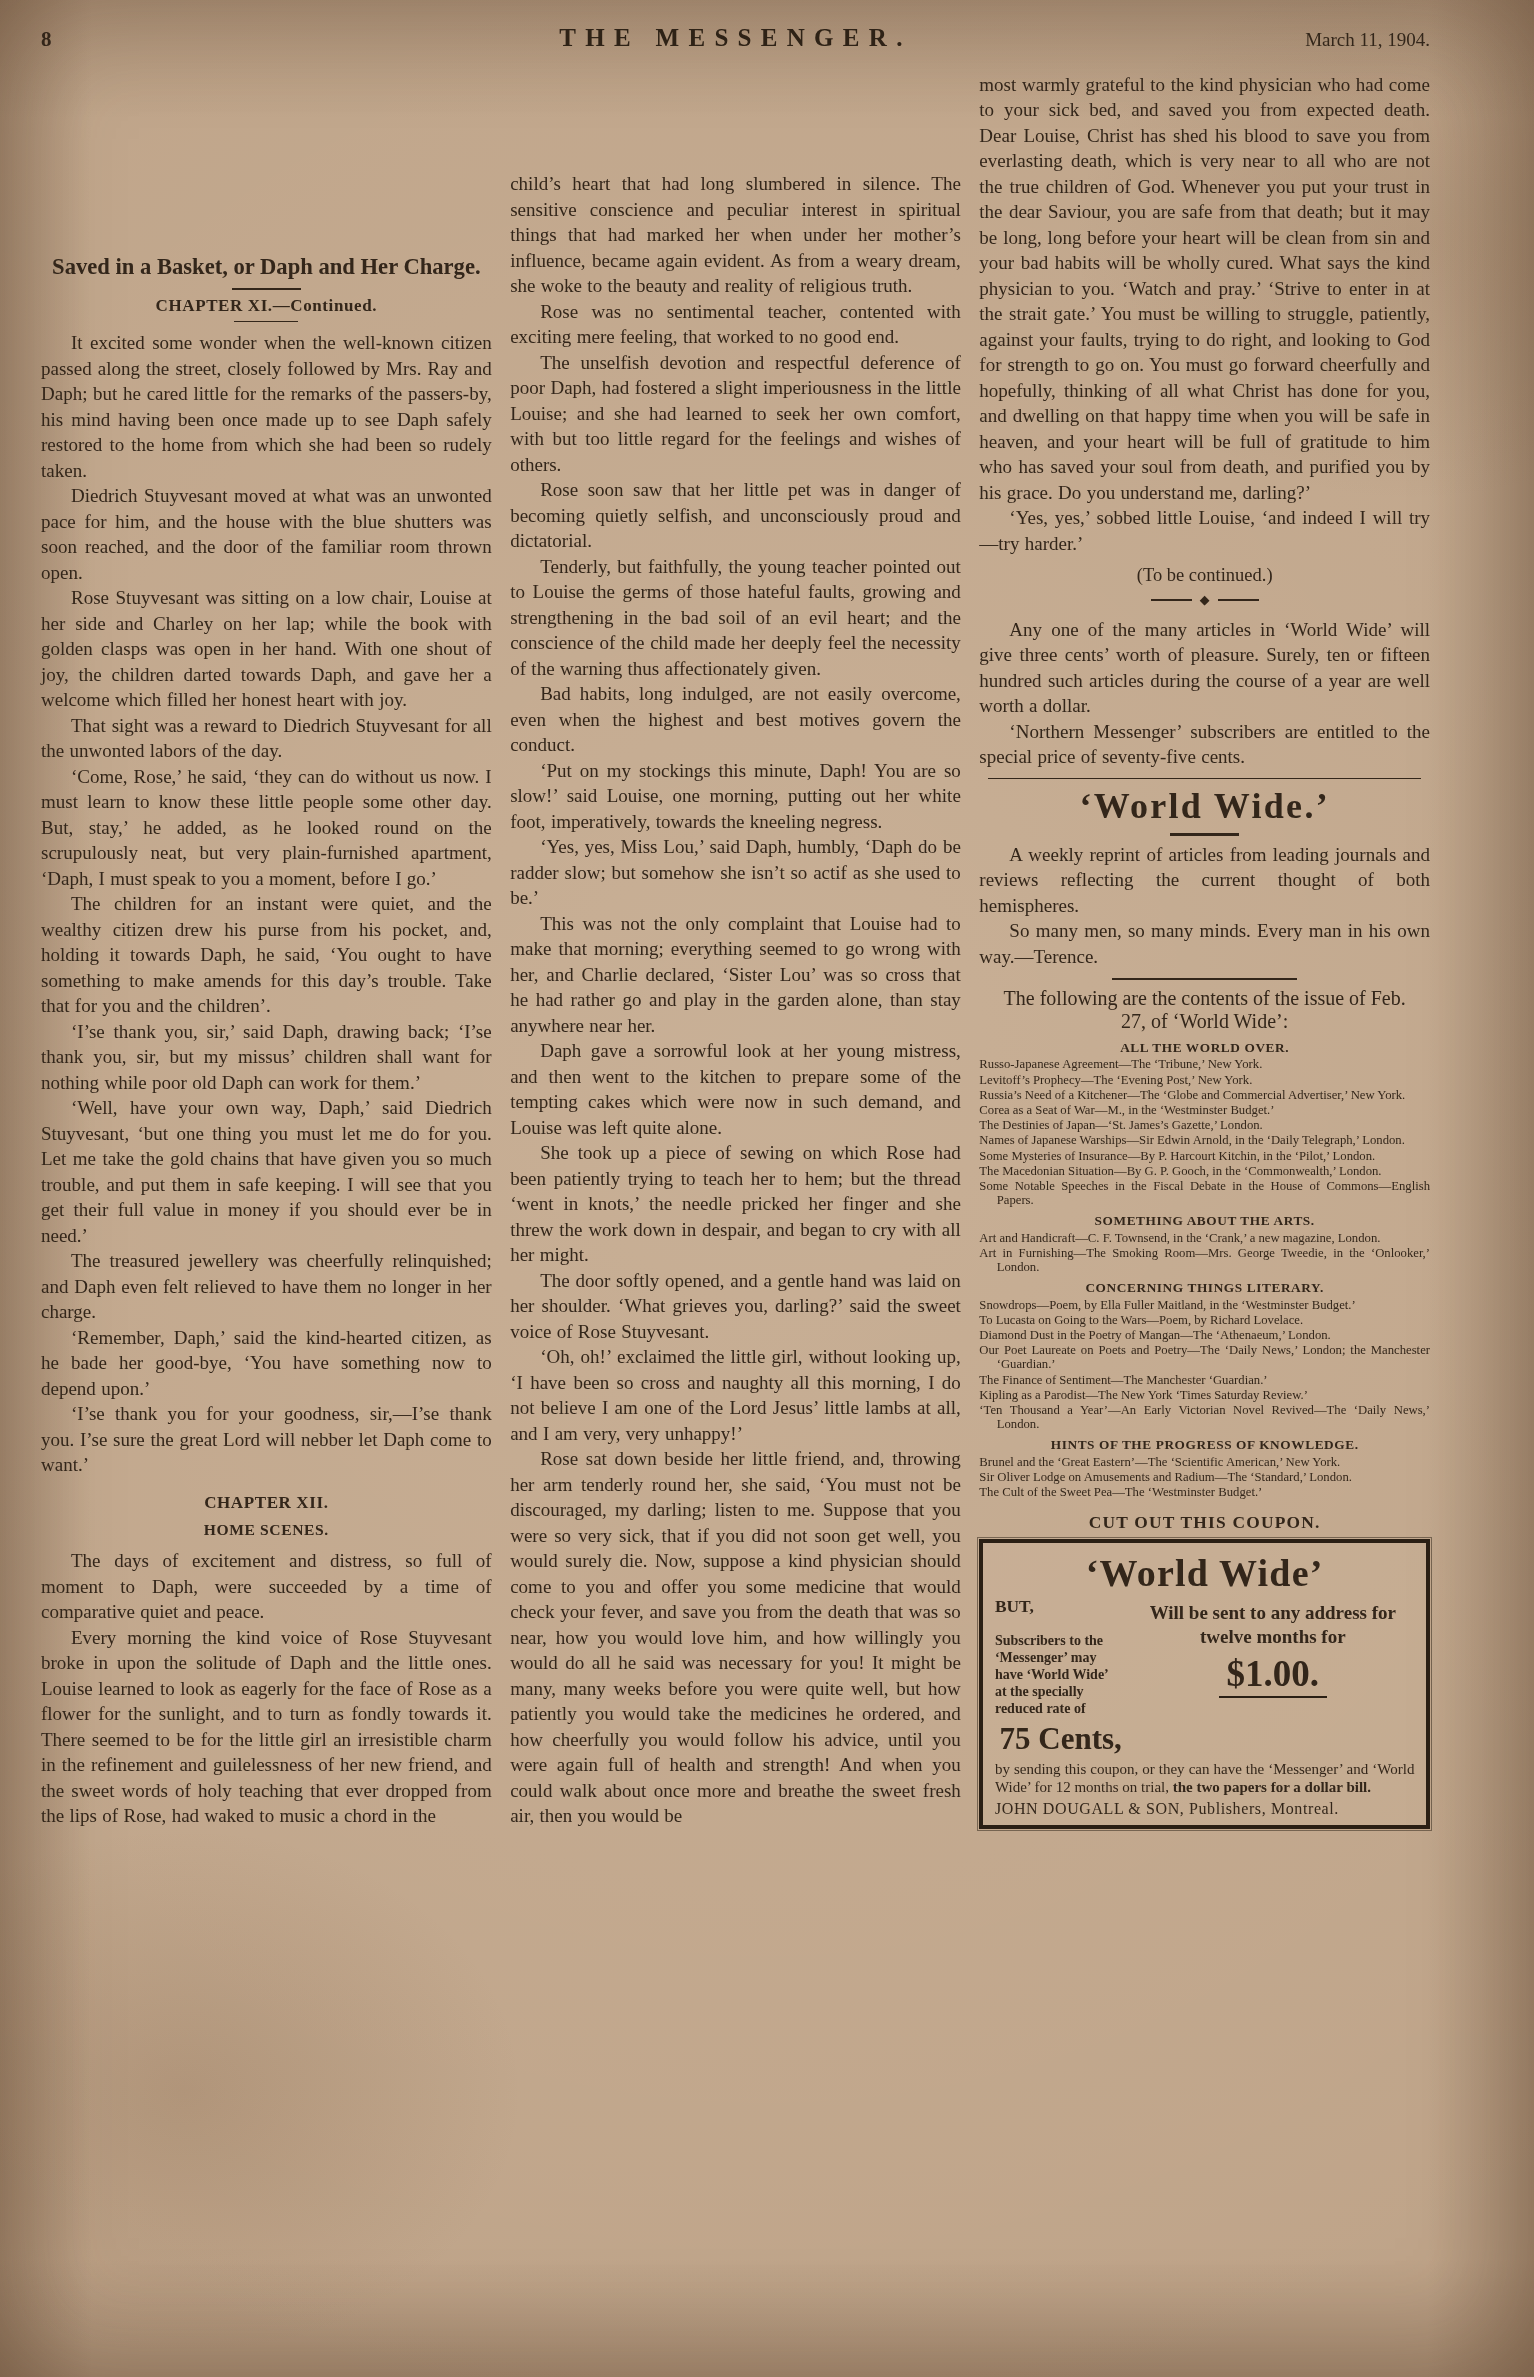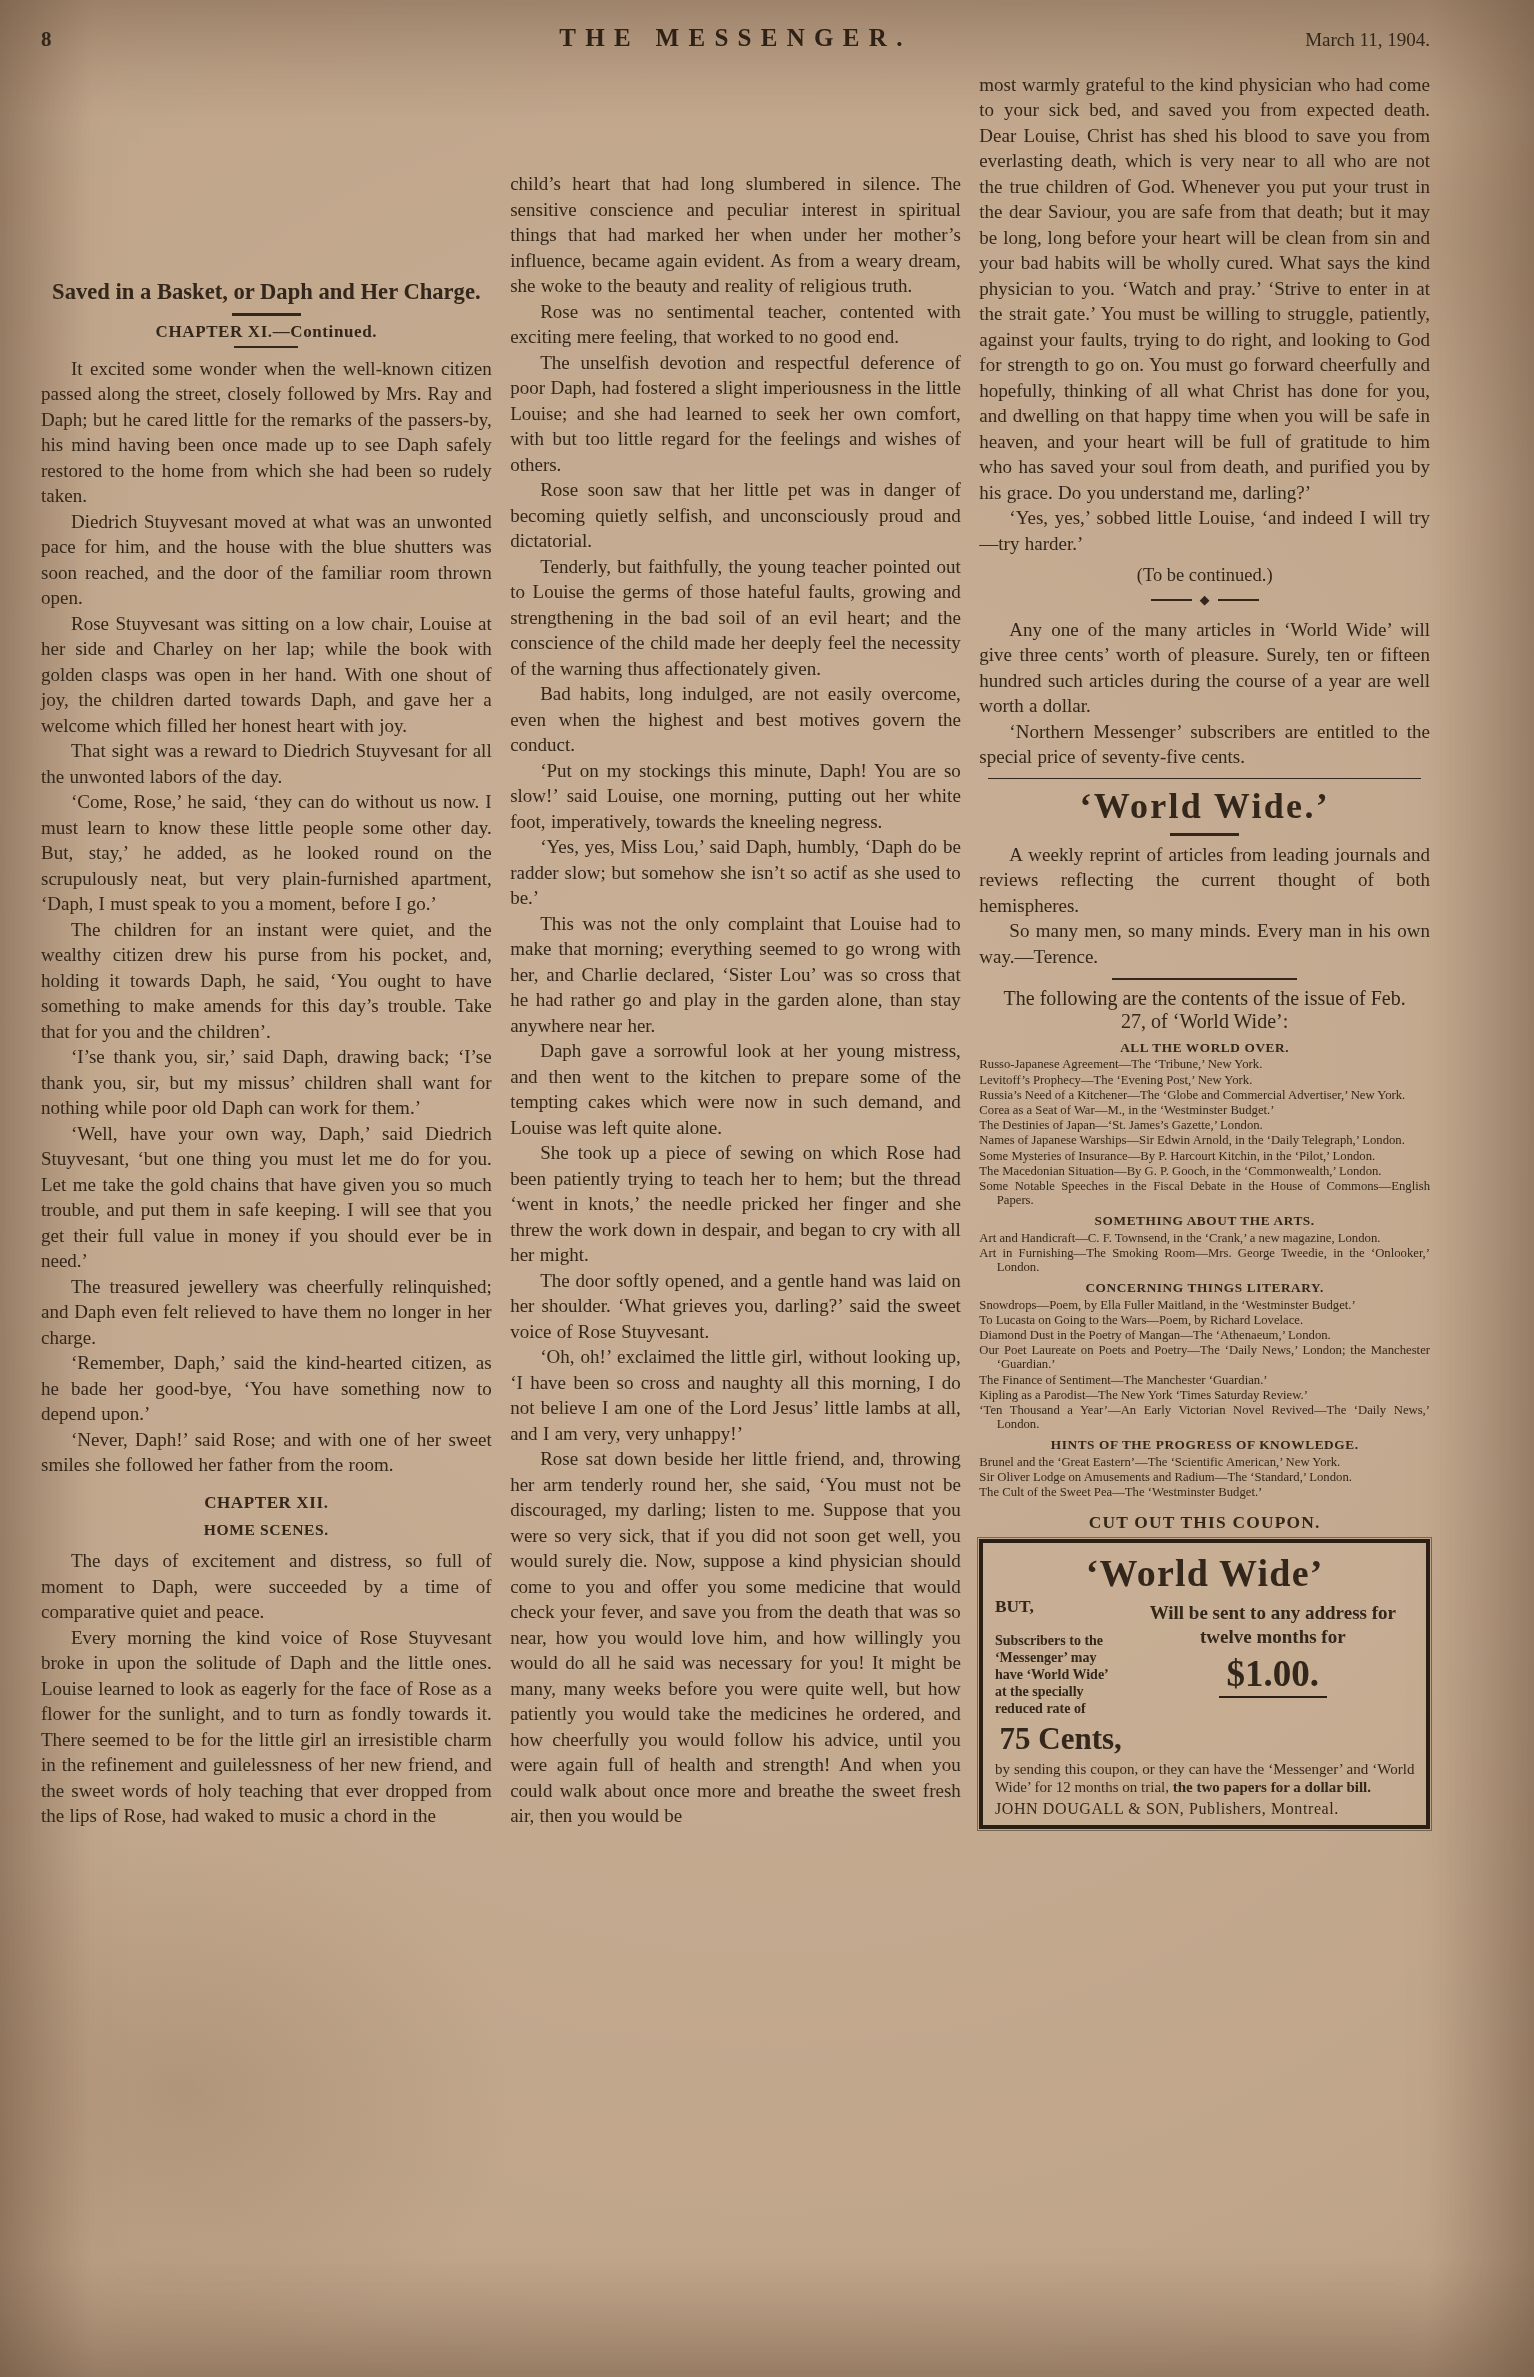--- a/index.html
+++ b/index.html
@@ -202,21 +202,21 @@
           <p class="para">It excited some wonder when the well-known citizen passed along the street, closely followed by Mrs. Ray and Daph; but he cared little for the remarks of the passers-by, his mind having been once made up to see Daph safely restored to the home from which she had been so rudely taken.</p>
           <p class="para">Diedrich Stuyvesant moved at what was an unwonted pace for him, and the house with the blue shutters was soon reached, and the door of the familiar room thrown open.</p>
           <p class="para">Rose Stuyvesant was sitting on a low chair, Louise at her side and Charley on her lap; while the book with golden clasps was open in her hand. With one shout of joy, the children darted towards Daph, and gave her a welcome which filled her honest heart with joy.</p>
           <p class="para">That sight was a reward to Diedrich Stuyvesant for all the unwonted labors of the day.</p>
           <p class="para">‘Come, Rose,’ he said, ‘they can do without us now. I must learn to know these little people some other day. But, stay,’ he added, as he looked round on the scrupulously neat, but very plain-furnished apartment, ‘Daph, I must speak to you a moment, before I go.’</p>
           <p class="para">The children for an instant were quiet, and the wealthy citizen drew his purse from his pocket, and, holding it towards Daph, he said, ‘You ought to have something to make amends for this day’s trouble. Take that for you and the children’.</p>
           <p class="para">‘I’se thank you, sir,’ said Daph, drawing back; ‘I’se thank you, sir, but my missus’ children shall want for nothing while poor old Daph can work for them.’</p>
           <p class="para">‘Well, have your own way, Daph,’ said Diedrich Stuyvesant, ‘but one thing you must let me do for you. Let me take the gold chains that have given you so much trouble, and put them in safe keeping. I will see that you get their full value in money if you should ever be in need.’</p>
           <p class="para">The treasured jewellery was cheerfully relinquished; and Daph even felt relieved to have them no longer in her charge.</p>
           <p class="para">‘Remember, Daph,’ said the kind-hearted citizen, as he bade her good-bye, ‘You have something now to depend upon.’</p>
-          <p class="para">‘Never, Daph!’ said Rose; and with one of her sweet smiles she followed her father from the room.</p>
+          <p class="para">‘I’se thank you for your goodness, sir,—I’se thank you. I’se sure the great Lord will nebber let Daph come to want.’</p>
         </div>
       <h3 class="chapter mt">CHAPTER XII.</h3>
       <h4 class="chapter sub">HOME SCENES.</h4>
       <div class="paras">
           <p class="para">The days of excitement and distress, so full of moment to Daph, were succeeded by a time of comparative quiet and peace.</p>
           <p class="para">Every morning the kind voice of Rose Stuyvesant broke in upon the solitude of Daph and the little ones. Louise learned to look as eagerly for the face of Rose as a flower for the sunlight, and to turn as fondly towards it. There seemed to be for the little girl an irresistible charm in the refinement and guilelessness of her new friend, and the sweet words of holy teaching that ever dropped from the lips of Rose, had waked to music a chord in the</p>
         </div>
     </section>
 
     <section class="col">

